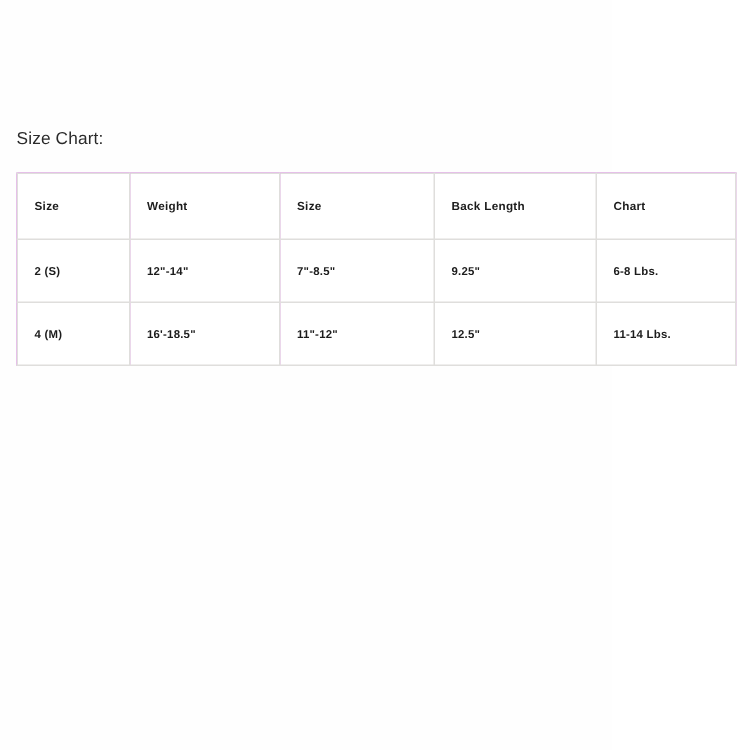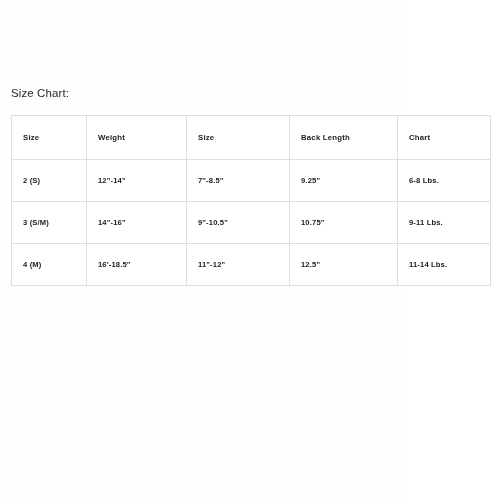--- a/index.html
+++ b/index.html
@@ -97,27 +97,20 @@
       </thead>
       <tbody>
         <tr>
           <td>2 (S)</td>
           <td>12"-14"</td>
           <td>7"-8.5"</td>
           <td>9.25"</td>
           <td>6-8 Lbs.</td>
         </tr>
         <tr>
-          <td>3 (S/M)</td>
-          <td>14"-16"</td>
-          <td>9"-10.5"</td>
-          <td>10.75"</td>
-          <td>9-11 Lbs.</td>
-        </tr>
-        <tr>
           <td>4 (M)</td>
           <td>16'-18.5"</td>
           <td>11"-12"</td>
           <td>12.5"</td>
           <td>11-14  Lbs.</td>
         </tr>
       </tbody>
     </table>
   </div>
 

